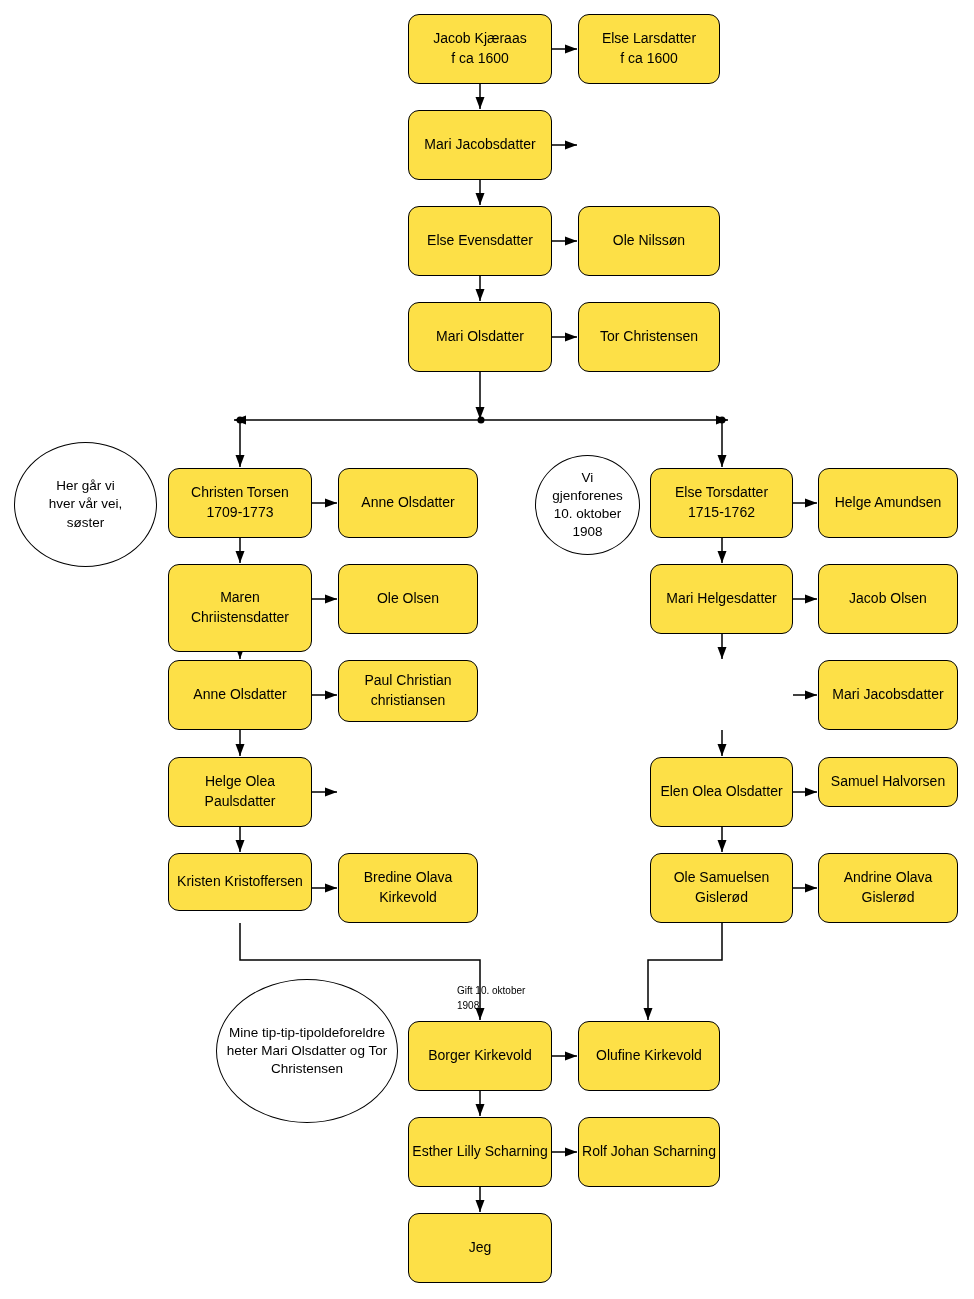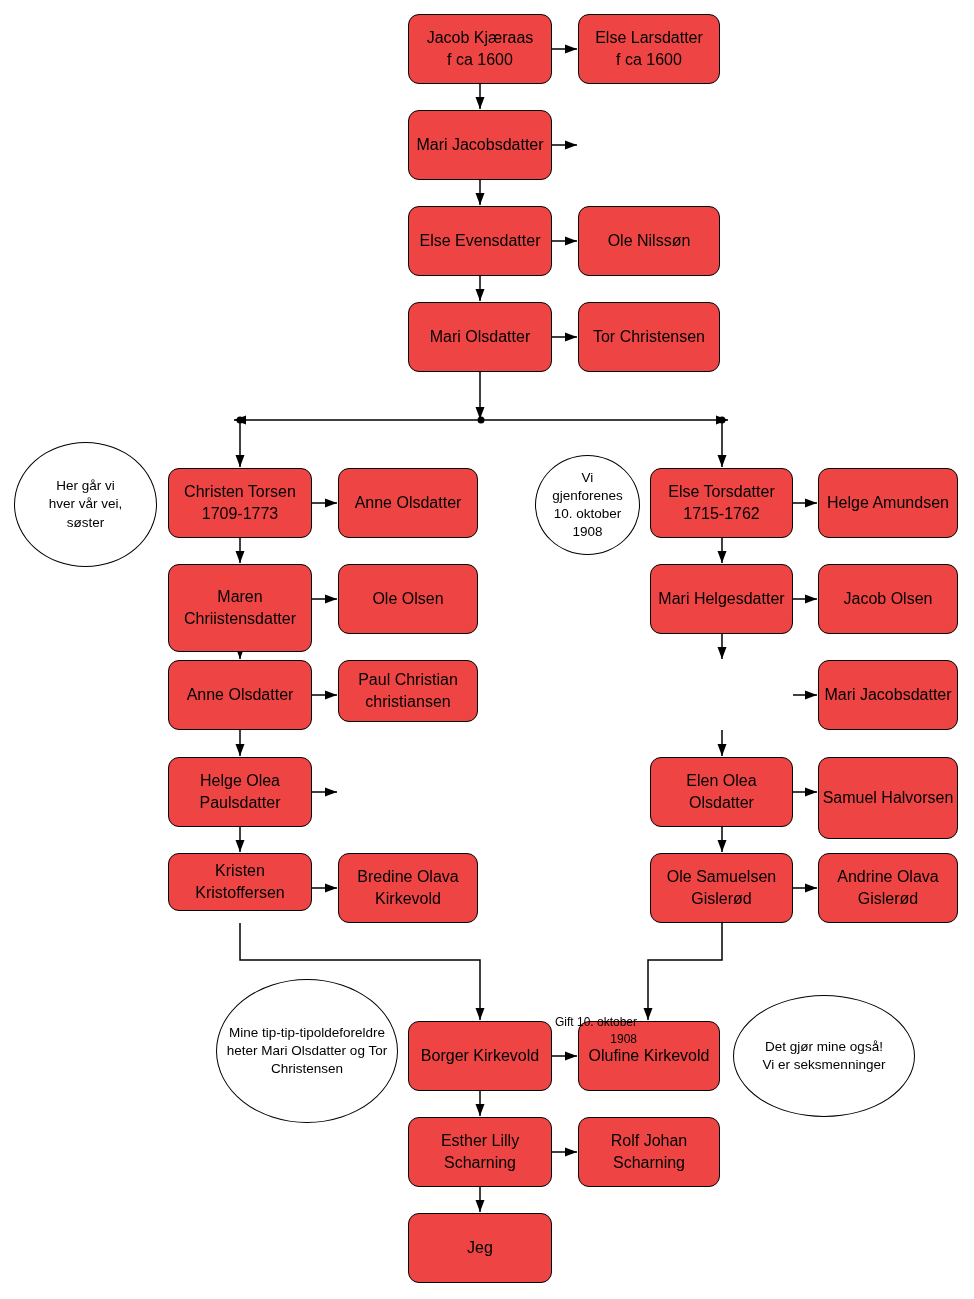--- a/index.html
+++ b/index.html
@@ -4,34 +4,33 @@
 <style>
   html,body{margin:0;padding:0;background:#ffffff;}
   #canvas{
     position:relative;width:974px;height:1299px;background:#ffffff;
     font-family:"Liberation Sans","DejaVu Sans",sans-serif;color:#000000;
     overflow:hidden;
   }
   #connectors{position:absolute;left:0;top:0;pointer-events:none;}
   .node{
     position:absolute;box-sizing:border-box;
-    border:1.6px solid #000000;border-radius:11px;background:#ef4444;
+    border:1.6px solid #000000;border-radius:11px;background:#fde047;
     display:flex;align-items:center;justify-content:center;text-align:center;
-    font-size:16px;line-height:1.4;white-space:pre-line;padding:2px 3px;
+    font-size:14px;line-height:1.4;white-space:pre-line;padding:2px 3px;
   }
   .ellipse{
     position:absolute;box-sizing:border-box;
     border:1.6px solid #000000;border-radius:50%;background:#ffffff;
     display:flex;align-items:center;justify-content:center;text-align:center;
     font-size:13.5px;line-height:1.35;white-space:pre-line;padding:6px;
   }
   .floating-label{
-    position:absolute;text-align:right;font-size:12px;line-height:1.45;
+    position:absolute;text-align:left;font-size:10px;line-height:1.45;
     white-space:pre-line;
-    margin-top:30px;
   }
 </style>
 </head>
 <body>
 
 <div id="canvas">
 
   <svg id="connectors" width="974" height="1299" viewBox="0 0 974 1299">
     <defs>
       <marker id="arrow" markerUnits="userSpaceOnUse" markerWidth="13" markerHeight="10" refX="12" refY="5" orient="auto">
@@ -117,21 +116,21 @@
   <div class="node" style="left:338px;top:853px;width:140px;height:70px">Bredine Olava
 Kirkevold</div>
 
   <div class="node" style="left:650px;top:468px;width:143px;height:70px">Else Torsdatter
 1715-1762</div>
   <div class="node" style="left:818px;top:468px;width:140px;height:70px">Helge Amundsen</div>
   <div class="node" style="left:650px;top:564px;width:143px;height:70px">Mari Helgesdatter</div>
   <div class="node" style="left:818px;top:564px;width:140px;height:70px">Jacob Olsen</div>
   <div class="node" style="left:818px;top:660px;width:140px;height:70px">Mari Jacobsdatter</div>
   <div class="node" style="left:650px;top:757px;width:143px;height:70px">Elen Olea Olsdatter</div>
-  <div class="node" style="left:818px;top:757px;width:140px;height:82px">Samuel Halvorsen</div>
+  <div class="node" style="left:818px;top:757px;width:140px;height:50px">Samuel Halvorsen</div>
   <div class="node" style="left:650px;top:853px;width:143px;height:70px">Ole Samuelsen
 Gislerød</div>
   <div class="node" style="left:818px;top:853px;width:140px;height:70px">Andrine Olava
 Gislerød</div>
 
   <div class="node" style="left:578px;top:1021px;width:142px;height:70px">Olufine Kirkevold</div>
   <div class="node" style="left:408px;top:1021px;width:144px;height:70px">Borger Kirkevold</div>
   <div class="node" style="left:408px;top:1117px;width:144px;height:70px">Esther Lilly Scharning</div>
   <div class="node" style="left:578px;top:1117px;width:142px;height:70px">Rolf Johan Scharning</div>
   <div class="node" style="left:408px;top:1213px;width:144px;height:70px">Jeg</div>
@@ -141,16 +140,14 @@
   <div class="ellipse" style="left:14px;top:442px;width:143px;height:125px">Her går vi
 hver vår vei,
 søster</div>
   <div class="ellipse" style="left:535px;top:455px;width:105px;height:100px">Vi
 gjenforenes
 10. oktober
 1908</div>
   <div class="ellipse" style="left:216px;top:979px;width:182px;height:144px">Mine tip-tip-tipoldeforeldre
 heter Mari Olsdatter og Tor
 Christensen</div>
-  <div class="ellipse" style="left:733px;top:995px;width:182px;height:122px">Det gjør mine også!
-Vi er seksmenninger</div>
 
 </div>
 
 </body></html>

